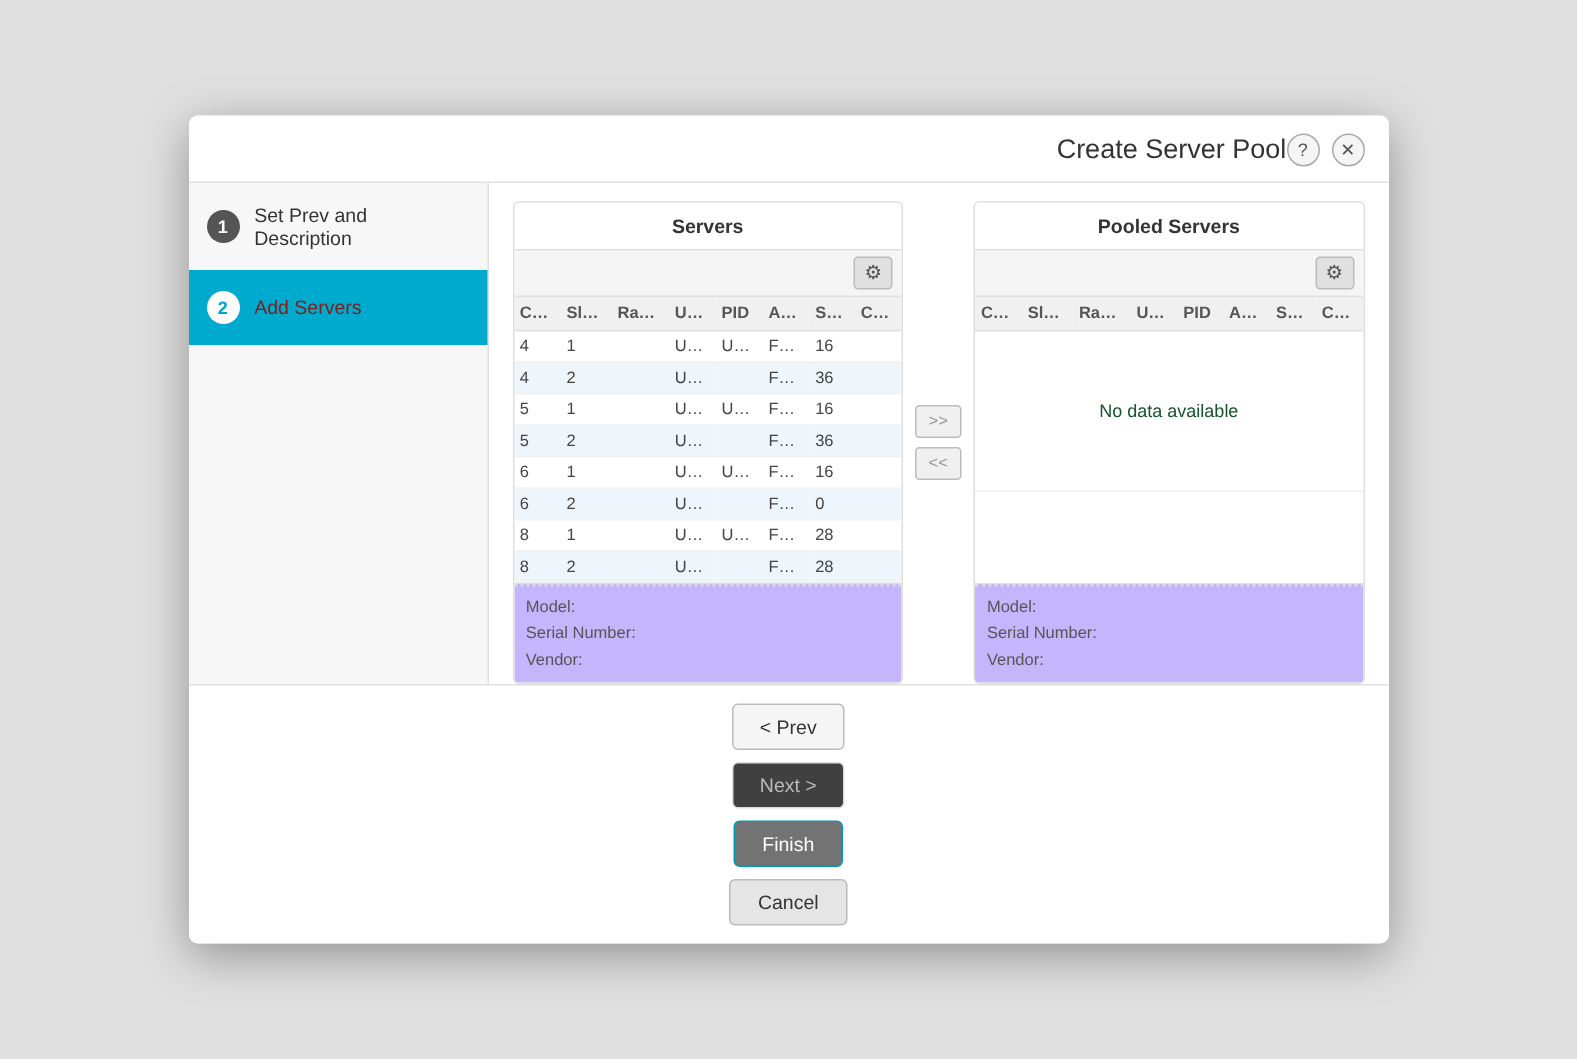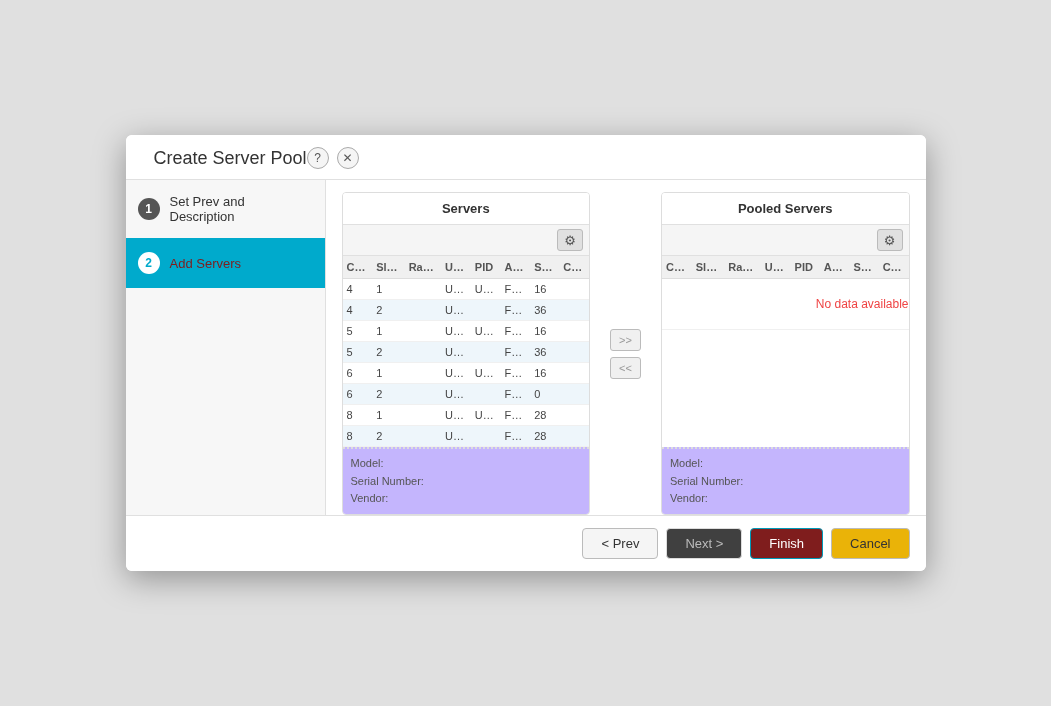--- a/index.html
+++ b/index.html
@@ -19,21 +19,21 @@
       background: #fff;
       border-radius: 6px;
       box-shadow: 0 8px 32px rgba(0,0,0,0.35);
       display: flex;
       flex-direction: column;
       overflow: hidden;
     }
     .dialog-header {
       display: flex;
       align-items: center;
-      justify-content: flex-start;
+      justify-content: flex-end;
       padding: 12px 16px 10px 28px;
       border-bottom: 1px solid #e0e0e0;
       background: #fff;
     }
     .dialog-title {
       font-size: 18px;
       font-weight: 400;
       color: #333;
     }
     .header-icons {
@@ -105,21 +105,21 @@
     .main-content {
       flex: 1;
       display: flex;
       flex-direction: column;
       padding: 12px 16px 0 16px;
       overflow: hidden;
     }
     .panels-row {
       display: flex;
       flex: 1;
-      gap: 12px;
+      gap: 0;
       overflow: hidden;
     }
     .panel {
       flex: 1;
       display: flex;
       flex-direction: column;
       border: 1px solid #ddd;
       border-radius: 4px;
       overflow: hidden;
     }
@@ -176,23 +176,23 @@
       border-bottom: 1px solid #f0f0f0;
       white-space: nowrap;
     }
     tbody tr:nth-child(odd) {
       background: #fff;
     }
     tbody tr:nth-child(even) {
       background: #eef6fb;
     }
     .no-data {
-      text-align: right;
-      color: #ef4444;
-      padding: 18px 0;
+      text-align: center;
+      color: #14532d;
+      padding: 46px 0;
       font-size: 12px;
     }
     .transfer-btns {
       display: flex;
       flex-direction: column;
       align-items: center;
       justify-content: center;
       gap: 6px;
       padding: 0 8px;
     }
@@ -216,45 +216,46 @@
       line-height: 1.6;
     }
     .dialog-footer {
       display: flex;
       justify-content: flex-end;
       align-items: center;
       padding: 12px 16px;
       gap: 8px;
       border-top: 1px solid #e0e0e0;
       background: #fff;
+      flex-direction: column;
     }
     .btn {
       padding: 7px 18px;
       border-radius: 4px;
       border: 1px solid #bbb;
       font-size: 13px;
       cursor: pointer;
     }
     .btn-default {
       background: #f5f5f5;
       color: #333;
     }
     .btn-disabled {
       background: #404040;
       color: #bbb;
       cursor: default;
       border-color: #ddd;
     }
     .btn-primary {
-      background: #7f1d1d;
+      background: #737373;
       color: #fff;
       border-color: #009ab8;
     }
     .btn-cancel {
-      background: #eab308;
+      background: #e5e5e5;
       color: #333;
     }
   </style>
 </head>
 <body>
 
 <div class="dialog">
 
   <div class="dialog-header">
     <span class="dialog-title">Create Server Pool</span>

